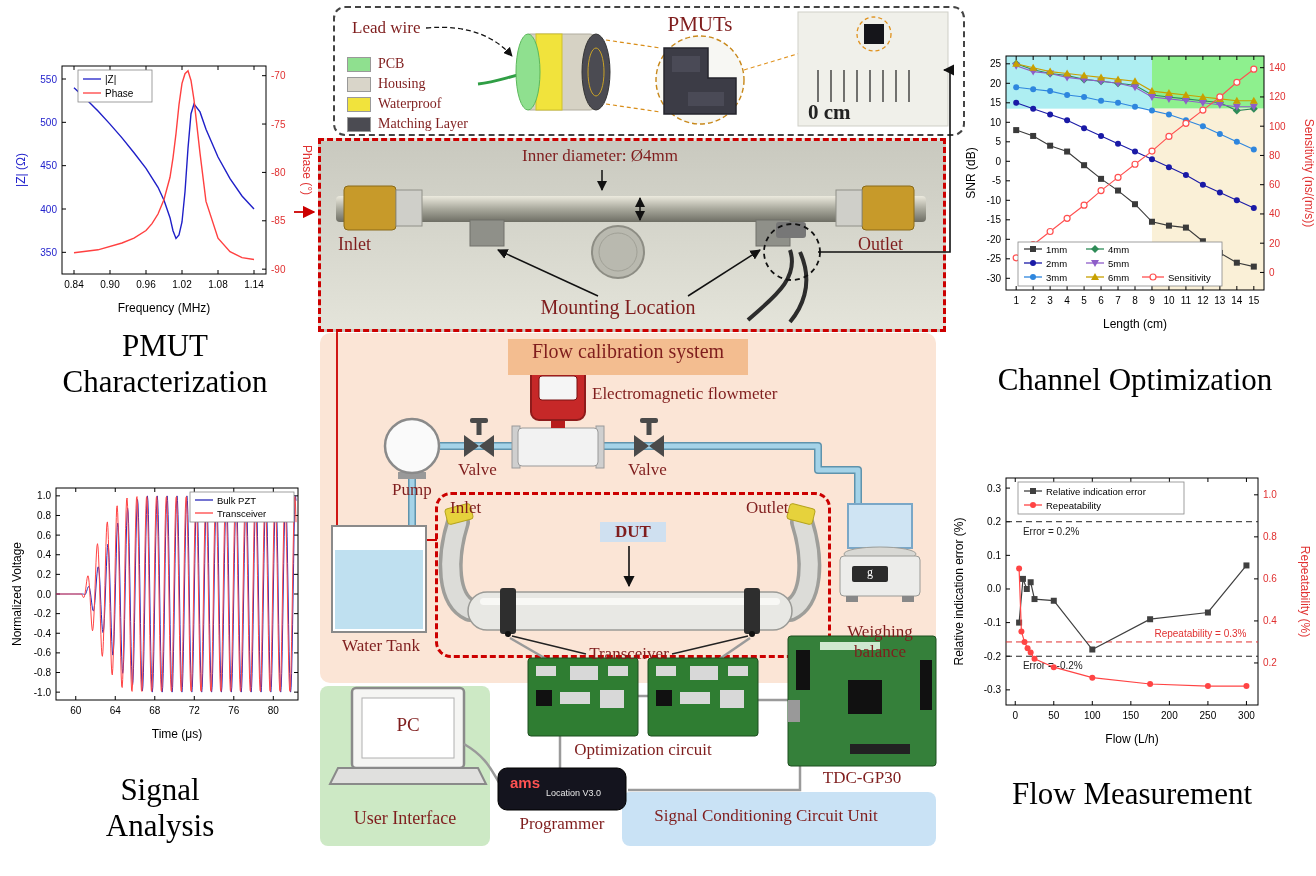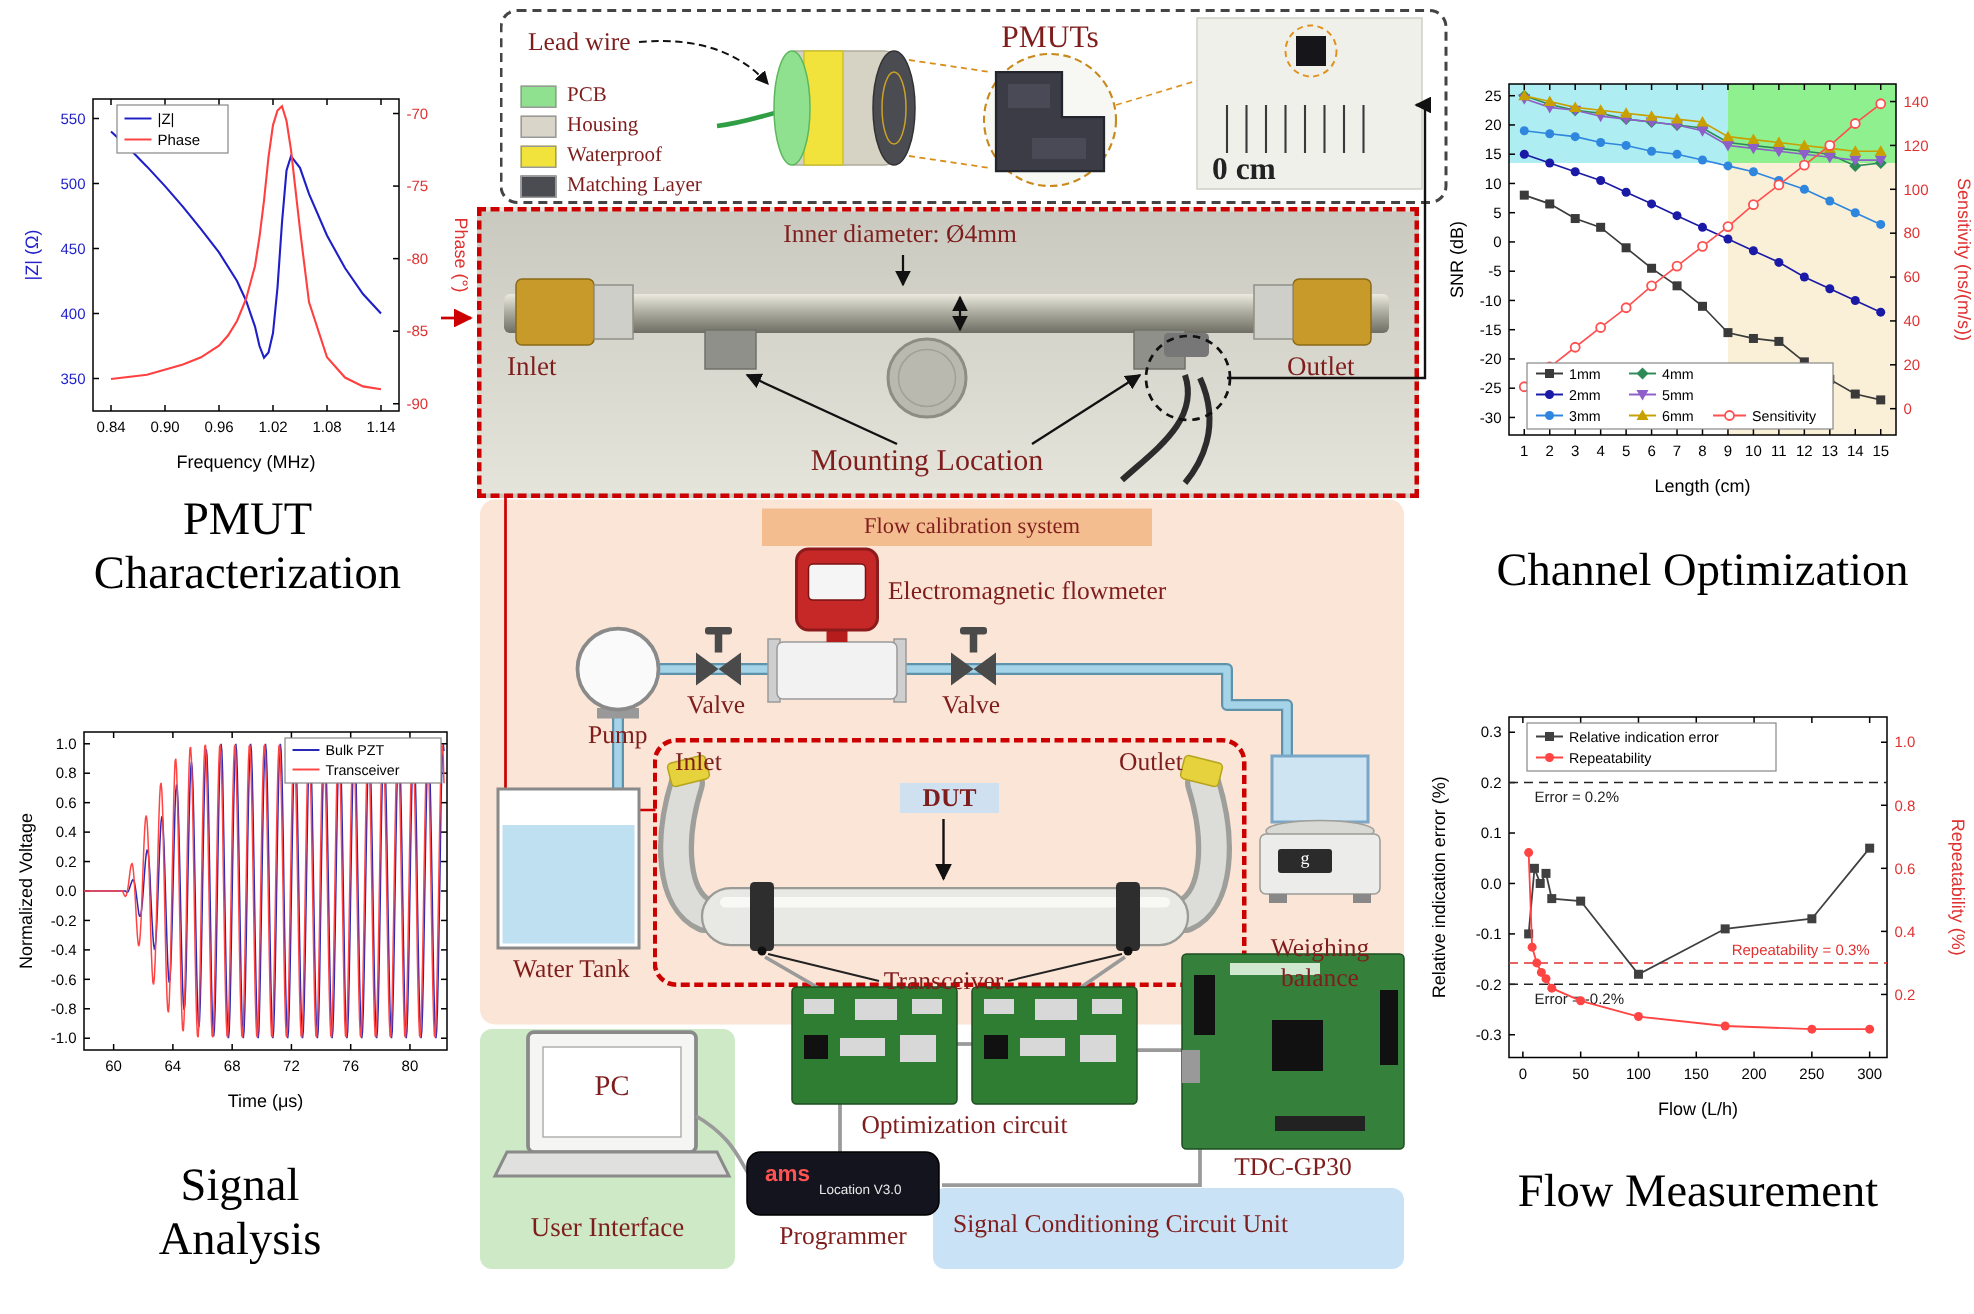--- a/index.html
+++ b/index.html
@@ -681,34 +681,34 @@
         <span class="legend-text">Matching Layer</span>
       </div>
     </div>
   <div class="lbl" style="left:808px;top:100px;font-size:21px;font-weight:600;color:#222;">0 cm</div>
 
   <div class="lbl ctr" style="left:470px;top:146px;width:260px;font-size:17px;">Inner diameter: Ø4mm</div>
   <div class="lbl" style="left:338px;top:234px;font-size:18px;">Inlet</div>
   <div class="lbl" style="left:858px;top:234px;font-size:18px;">Outlet</div>
   <div class="lbl ctr" style="left:536px;top:296px;width:164px;font-size:20px;">Mounting Location</div>
 
-  <div class="lbl ctr" style="left:508px;top:339px;width:240px;height:25px;background:#f3bd90;font-size:15px;line-height:25px;padding-left:20px;">Flow calibration system</div>
+  <div class="lbl ctr" style="left:508px;top:339px;width:240px;height:36px;background:#f3bd90;font-size:20px;line-height:25px;">Flow calibration system</div>
   <div class="lbl" style="left:592px;top:384px;font-size:17px;">Electromagnetic flowmeter</div>
   <div class="lbl" style="left:392px;top:480px;font-size:17px;">Pump</div>
   <div class="lbl" style="left:458px;top:460px;font-size:17px;">Valve</div>
   <div class="lbl" style="left:628px;top:460px;font-size:17px;">Valve</div>
   <div class="lbl ctr" style="left:334px;top:636px;width:94px;font-size:17px;">Water Tank</div>
   <div class="lbl" style="left:450px;top:498px;font-size:17px;">Inlet</div>
   <div class="lbl" style="left:746px;top:498px;font-size:17px;">Outlet</div>
   <div class="lbl ctr" id="dut-badge" style="left:600px;top:522px;width:58px;font-size:17px;">DUT</div>
   <div class="lbl ctr" style="left:576px;top:644px;width:106px;font-size:17px;">Transceiver</div>
   <div class="lbl ctr" style="left:832px;top:622px;width:96px;font-size:17px;">Weighing balance</div>
   <div class="lbl ctr" style="left:852px;top:566px;width:36px;font-size:12px;color:#fff;">g</div>
 
   <div class="lbl ctr" style="left:352px;top:714px;width:112px;font-size:19px;">PC</div>
   <div class="lbl ctr" style="left:320px;top:808px;width:170px;font-size:18px;">User Interface</div>
   <div class="lbl ctr" style="left:528px;top:740px;width:230px;font-size:17px;">Optimization circuit</div>
   <div class="lbl ctr" style="left:788px;top:768px;width:148px;font-size:17px;">TDC-GP30</div>
   <div class="lbl ctr" style="left:498px;top:814px;width:128px;font-size:17px;">Programmer</div>
   <div class="lbl" style="left:510px;top:774px;font-size:15px;font-weight:bold;color:#ff5252;font-family:'Liberation Sans',sans-serif;">ams</div>
   <div class="lbl" style="left:546px;top:788px;font-size:9px;color:#e8e8e8;font-family:'Liberation Sans',sans-serif;">Location V3.0</div>
-  <div class="lbl ctr" style="left:622px;top:806px;width:250px;font-size:17px;">Signal Conditioning Circuit Unit</div>
+  <div class="lbl ctr" style="left:622px;top:806px;width:250px;font-size:17px;padding-left:19px;">Signal Conditioning Circuit Unit</div>
 </div>
 
 </body></html>

